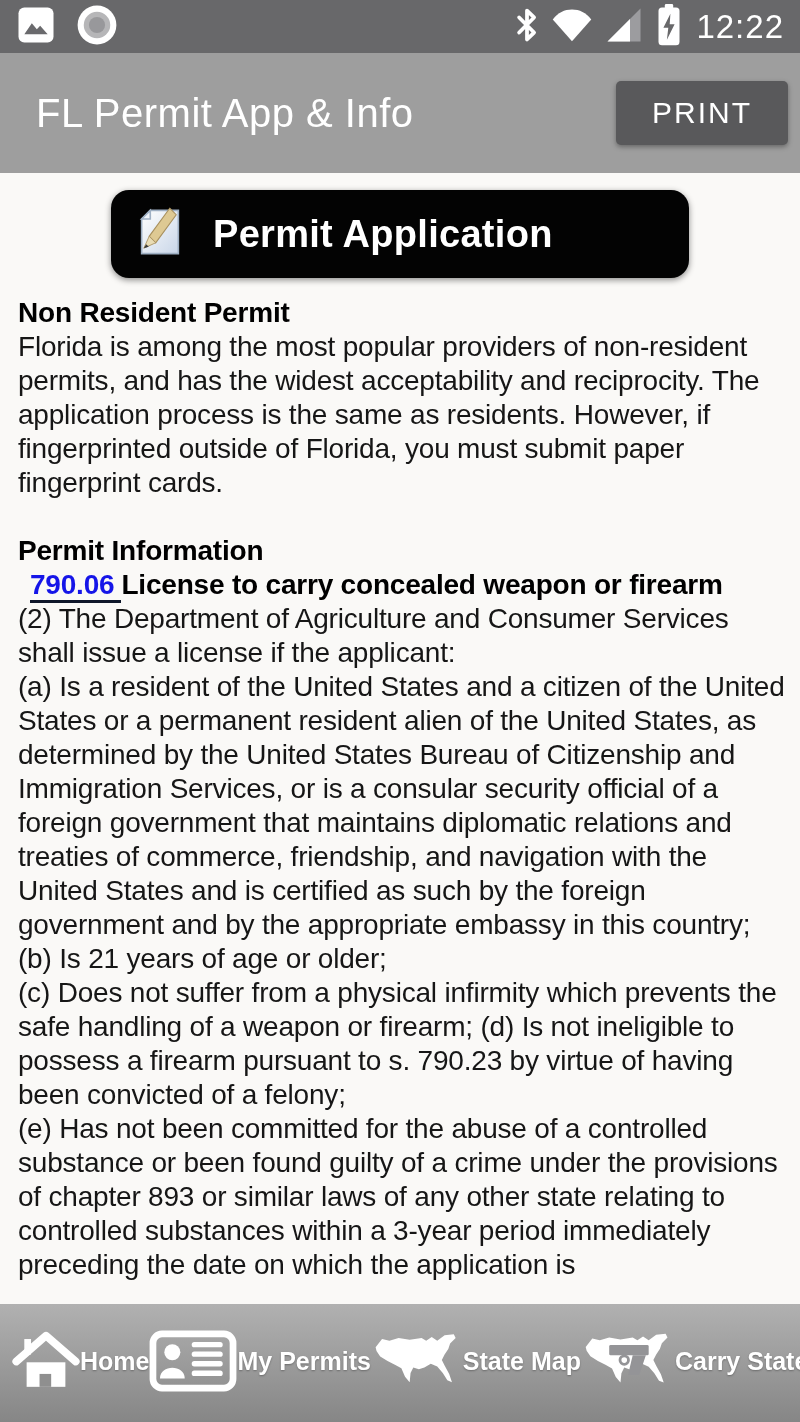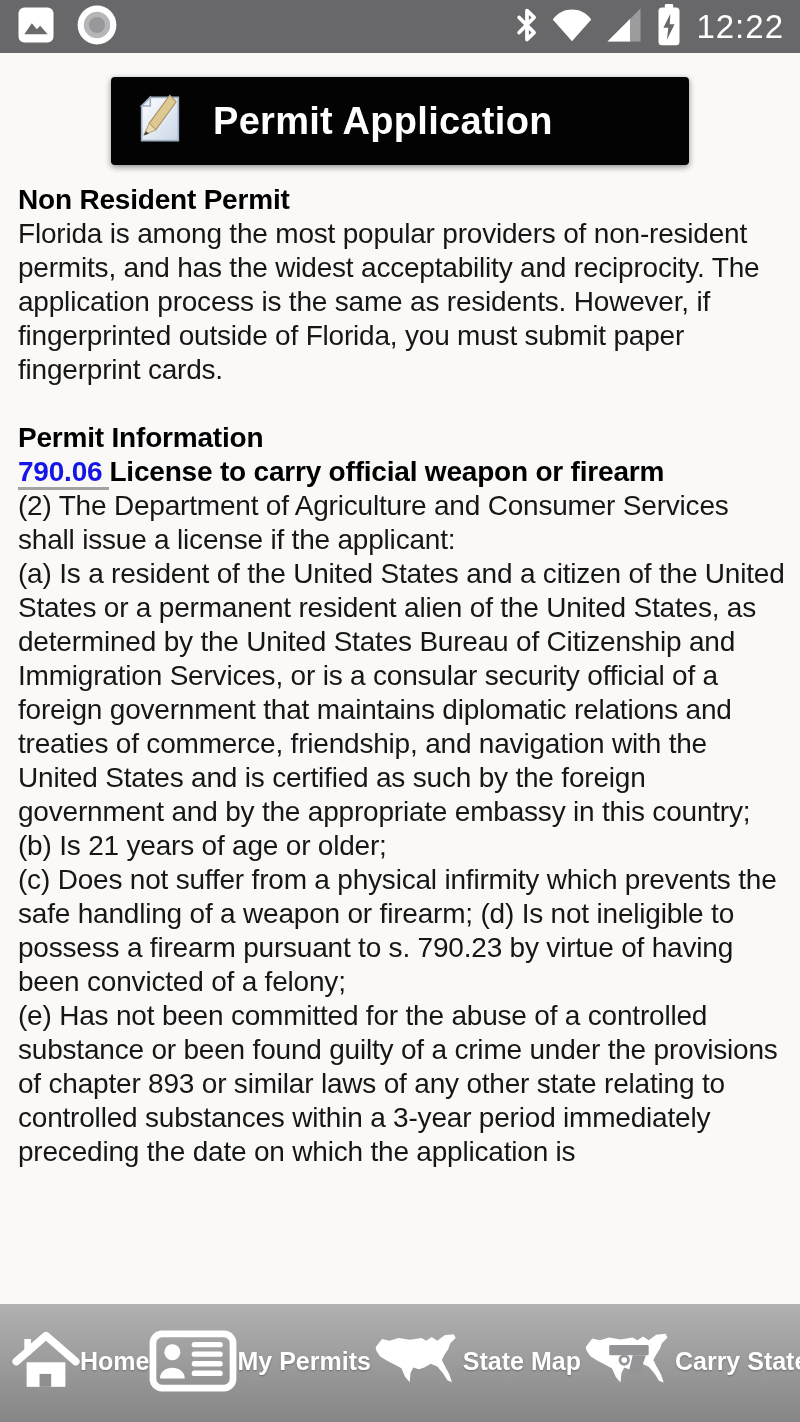--- a/index.html
+++ b/index.html
@@ -30,38 +30,38 @@
     margin-left: auto; background: #59595b; color: #ffffff;
     font-family: "Liberation Sans", sans-serif;
     font-size: 30px; font-weight: 500; letter-spacing: 2px;
     border: none; border-radius: 5px; padding: 15px 36px;
     box-shadow: 0 2px 5px rgba(0,0,0,0.35); cursor: pointer;
   }
 
   
   .content { flex: 1 1 auto; background: #faf9f7; overflow: hidden; }
   .section-btn {
-    width: 578px; height: 88px; margin: 24px auto 0;
-    background: #030303; border-radius: 4px;
+    width: 578px; height: 88px; margin: 17px auto 0;
+    background: #030303; border-radius: 18px;
     display: flex; align-items: center; padding-left: 22px;
     box-shadow: 0 2px 6px rgba(0,0,0,0.45); cursor: pointer;
   }
   .section-btn-label { color: #ffffff; font-size: 38px; font-weight: bold; margin-left: 26px; letter-spacing: 0.3px; }
 
   .textblock {
     padding: 18px 8px 0 18px;
     font-size: 28px; line-height: 34px; letter-spacing: -0.2px;
     color: #161616;
   }
   .tb-heading { font-weight: bold; color: #000000; }
   .tb-heading.gap-above { margin-top: 34px; }
   .statute-line { }
   .statute-link {
     color: #1515e8; font-weight: bold; text-decoration: none;
-    border-bottom: 3px solid #a3a3a3; padding-right: 7px; cursor: pointer;
+    border-bottom: 3px solid #0f172a; padding-right: 7px; cursor: pointer; margin-left: 12px;
   }
   .statute-title { font-weight: bold; color: #000000; }
 
   
   .navbar {
     height: 118px; flex: 0 0 auto;
     background: linear-gradient(#b1b1b1, #868686);
     display: flex; align-items: stretch; padding: 0 12px;
   }
   .nav-item {
@@ -117,20 +117,24 @@
         <svg width="26" height="42" viewBox="0 0 18 30">
           <rect x="6" y="0" width="6" height="3.5" rx="1" fill="#ffffff"></rect>
           <rect x="1.5" y="2.5" width="15" height="27" rx="2.5" fill="#ffffff"></rect>
           <polygon points="10,7 5,17 8.5,17 7.5,25.5 13,14.5 9.5,14.5" fill="#68686a"></polygon>
         </svg>
       </span>
       <span class="sb-time">12:22</span>
     </div>
   </div>
 
+  <div class="appbar">
+    <h1 class="app-title">FL Permit App &amp; Info</h1>
+    <button class="print-btn">PRINT</button>
+  </div>
 
   <div class="content">
 
     <div class="section-btn">
       <span>
         <svg width="54" height="54" viewBox="0 0 50 50">
           <defs>
             <linearGradient id="paperGrad" x1="0" y1="0" x2="1" y2="1">
               <stop offset="0" stop-color="#ffffff"></stop>
               <stop offset="1" stop-color="#c9d6e8"></stop>
@@ -143,21 +147,21 @@
           <polygon points="12.2,36.4 14.6,38.6 10,40" fill="#3a3a3a"></polygon>
         </svg>
       </span>
       <span class="section-btn-label">Permit Application</span>
     </div>
 
     <div class="textblock">
       <div class="tb-heading">Non Resident Permit</div>
       <div>Florida is among the most popular providers of non-resident permits, and has the widest acceptability and reciprocity. The application process is the same as residents. However, if fingerprinted outside of Florida, you must submit paper fingerprint cards.</div>
       <div class="tb-heading gap-above">Permit Information</div>
-      <div class="statute-line"><a class="statute-link">790.06</a><span class="statute-title">License to carry official weapon or firearm</span></div>
+      <div class="statute-line"><a class="statute-link">790.06</a><span class="statute-title">License to carry concealed weapon or firearm</span></div>
       <div>(2) The Department of Agriculture and Consumer Services shall issue a license if the applicant:</div>
       <div>(a) Is a resident of the United States and a citizen of the United States or a permanent resident alien of the United States, as determined by the United States Bureau of Citizenship and Immigration Services, or is a consular security official of a foreign government that maintains diplomatic relations and treaties of commerce, friendship, and navigation with the United States and is certified as such by the foreign government and by the appropriate embassy in this country;</div>
       <div>(b) Is 21 years of age or older;</div>
       <div>(c) Does not suffer from a physical infirmity which prevents the safe handling of a weapon or firearm; (d) Is not ineligible to possess a firearm pursuant to s. 790.23 by virtue of having been convicted of a felony;</div>
       <div>(e) Has not been committed for the abuse of a controlled substance or been found guilty of a crime under the provisions of chapter 893 or similar laws of any other state relating to controlled substances within a 3-year period immediately preceding the date on which the application is</div>
     </div>
   </div>
 
   <div class="navbar">
 

